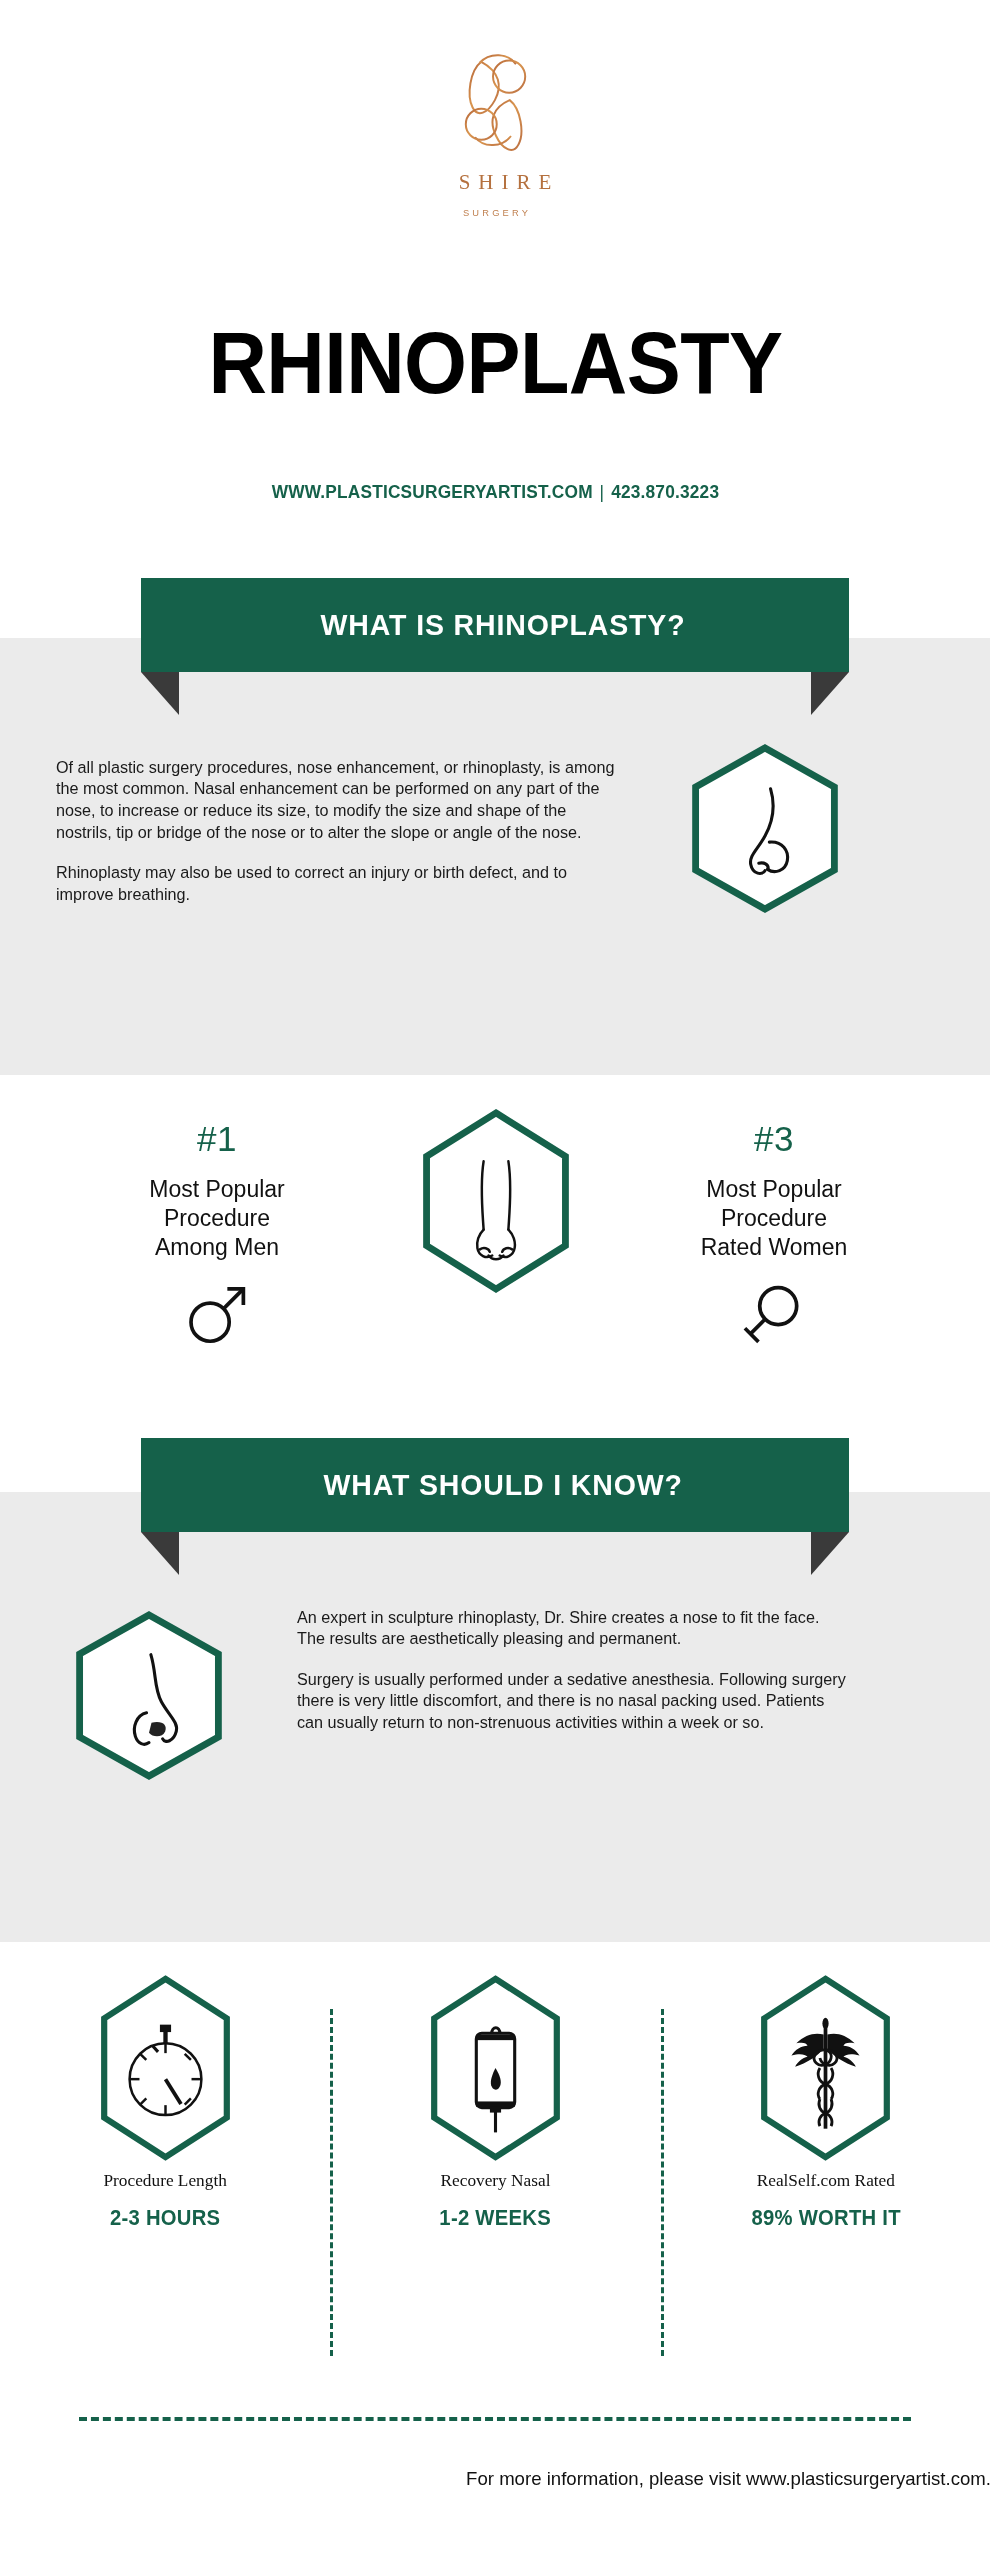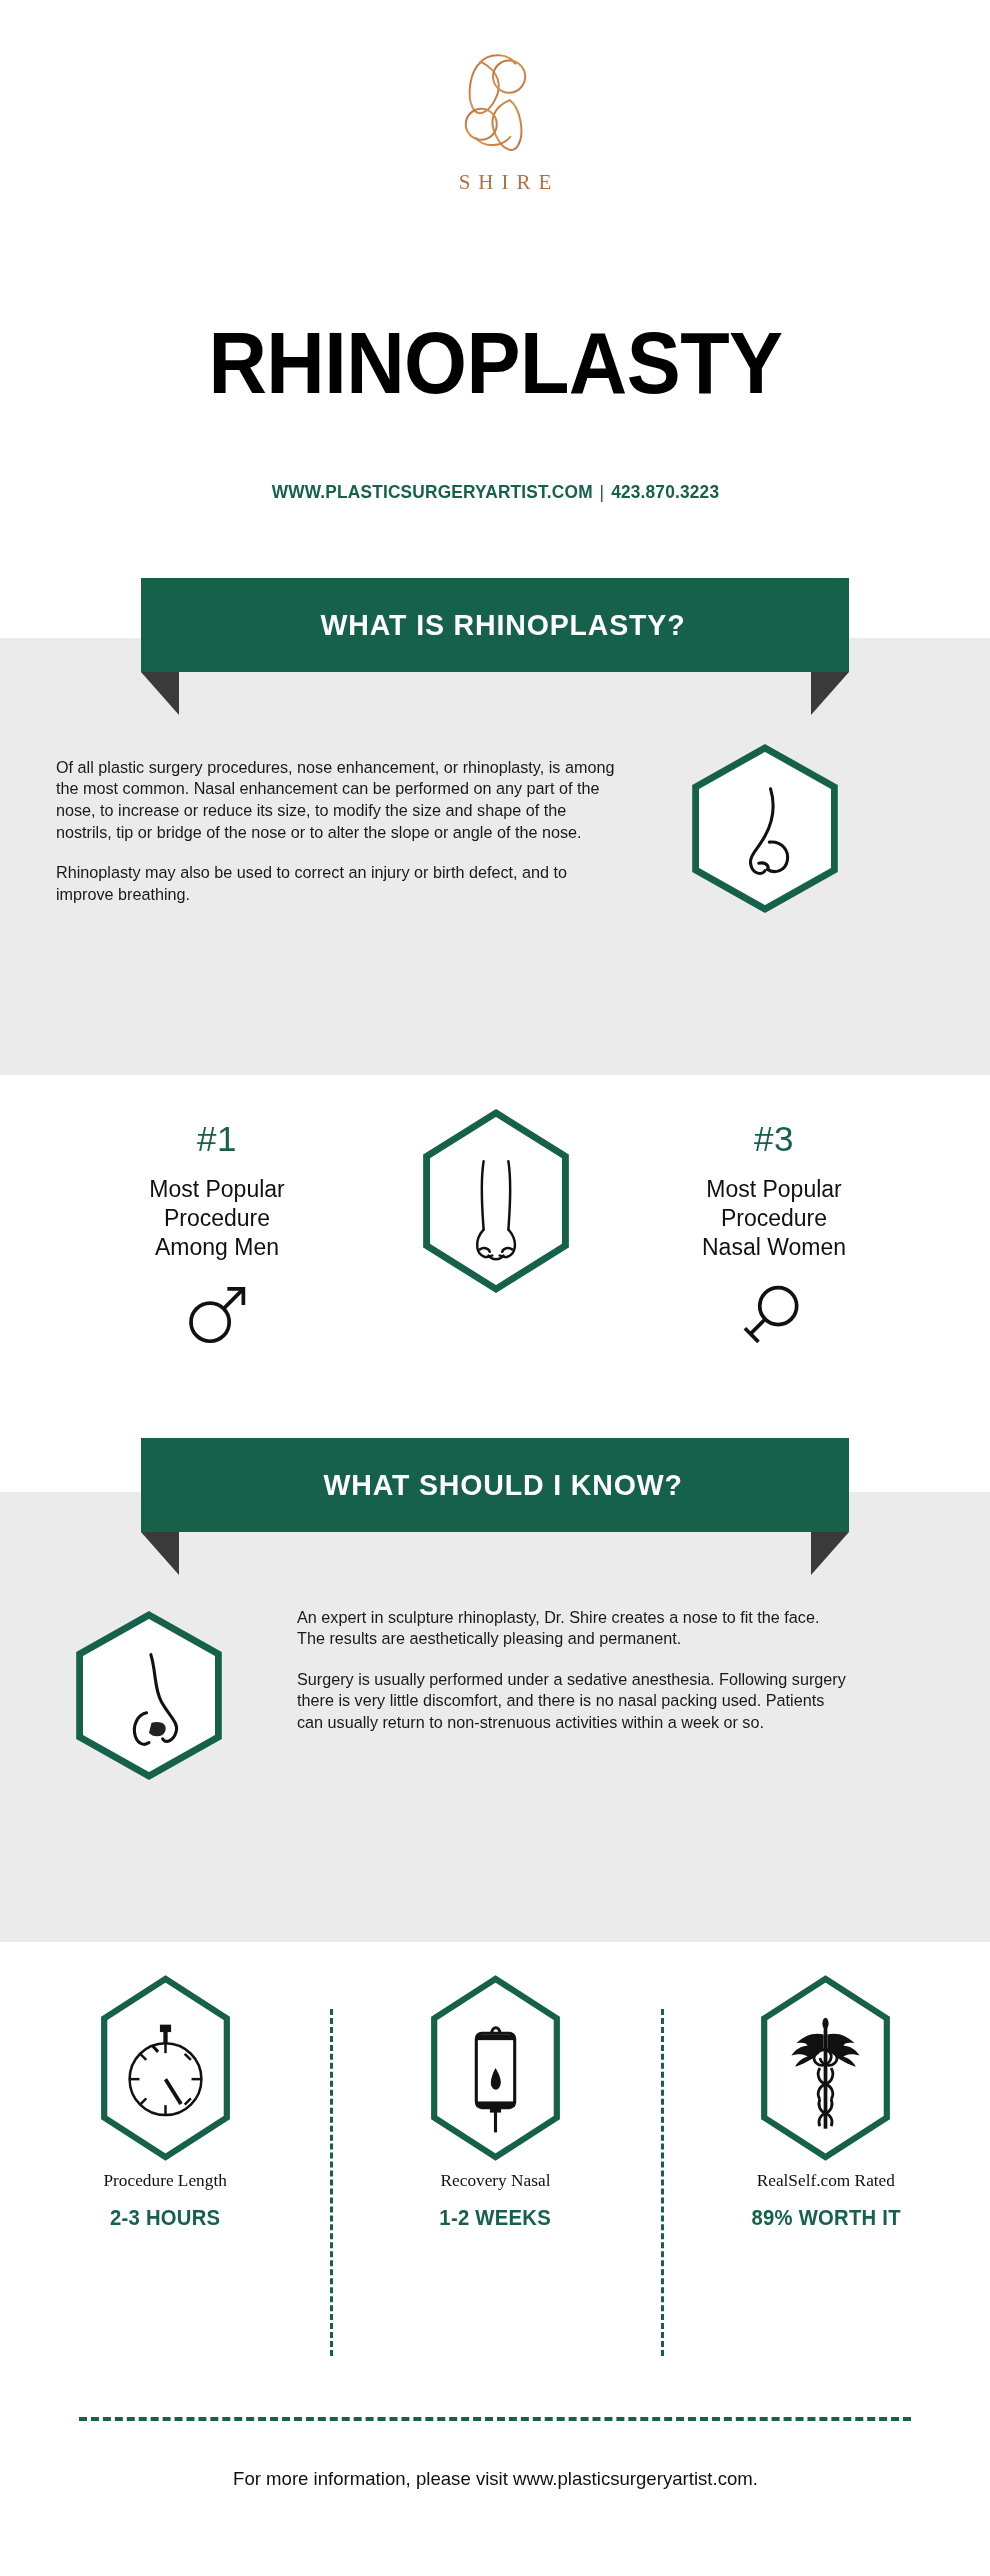--- a/index.html
+++ b/index.html
@@ -276,21 +276,21 @@
     position: absolute;
     top: 2417px; left: 79px;
     width: 832px;
     height: 0;
     border-top: 4.3px dashed #15614a;
     z-index: 2;
   }
   #footer-text {
     position: absolute;
     top: 2468px; left: 0; width: 991px;
-    text-align: center;
+    text-align: right;
     font-size: 18.6px;
     color: #111111;
     font-family: "Liberation Sans Narrow", "Liberation Sans", sans-serif;
     z-index: 2;
   }
 
   .hex-wrap { display: block; }
 </style>
 </head>
 <body>
@@ -319,20 +319,21 @@
 
         <path d="M82,92 C 100,106 106,146 96,164 C 88,180 70,172 60,150 C 48,126 54,104 82,92 Z"></path>
 
         <path d="M84,150 C 70,168 40,170 26,152"></path>
 
         <circle cx="36" cy="131" r="25"></circle>
       </g>
     </svg>
     <div id="logo-name">SHIRE</div>
     <div id="logo-tagline">
+      <div>SURGERY</div>
     </div>
   </div>
 
   <div id="main-title">RHINOPLASTY</div>
 
   <div id="contact-line">
     <span>WWW.PLASTICSURGERYARTIST.COM</span><span class="sep">|</span><span>423.870.3223</span>
   </div>
 
   <div id="ribbon-1" class="ribbon">
@@ -393,21 +394,21 @@
           <path d="M150,228 C 144,224 136,226 134,232"></path>
         </g>
       </svg>
     </div>
 
     <div class="stat-col">
       <div class="stat-rank">#3</div>
       <div class="stat-desc">
         <div>Most Popular</div>
         <div>Procedure</div>
-        <div>Nasal Women</div>
+        <div>Rated Women</div>
       </div>
       <div class="stat-gender">
         <svg width="69" height="69" viewBox="0 0 112 112">
           <g fill="none" stroke="#111111" stroke-width="6">
             <circle cx="62" cy="44" r="30"></circle>
             <line x1="41" y1="65" x2="17" y2="89"></line>
             <line x1="8" y1="80" x2="30" y2="102"></line>
           </g>
         </svg>
       </div>

